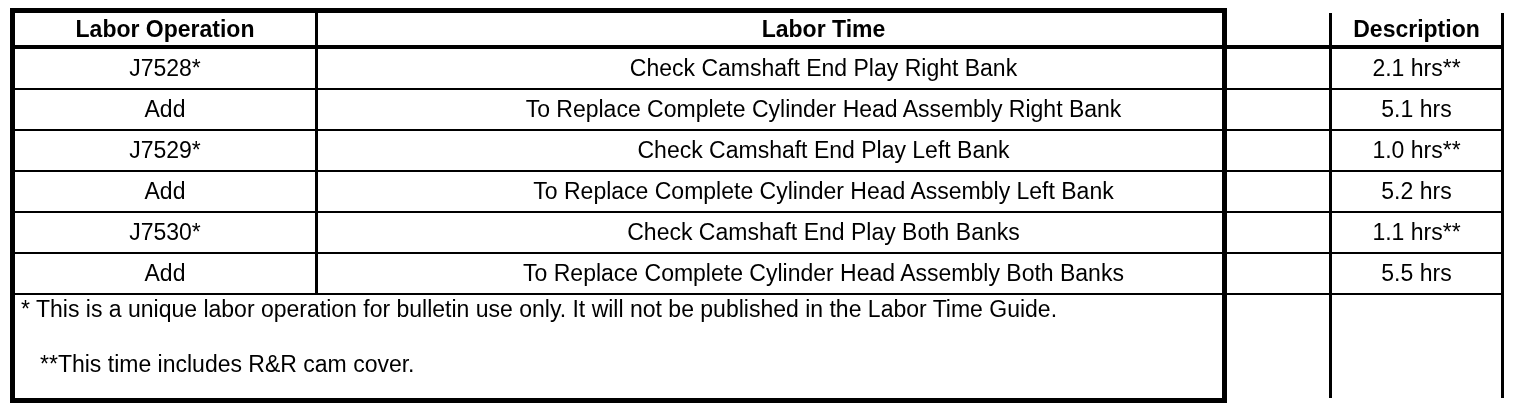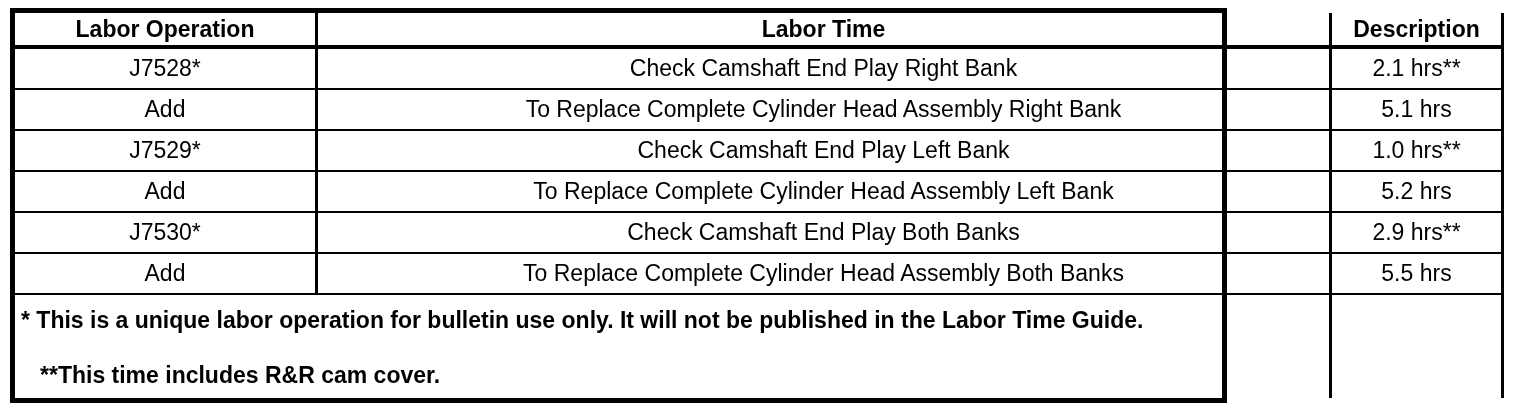--- a/index.html
+++ b/index.html
@@ -48,23 +48,22 @@
     border: none;
     background: #ffffff;
   }
   .no-bottom { border-bottom: none; }
   .notes {
     grid-column: 1 / 3;
     flex-direction: column;
     align-items: flex-start;
     justify-content: flex-start;
     border-bottom: none;
-    padding: 11px 8px 0 6px;
+    padding: 0 8px 0 6px;
     white-space: nowrap;
-    font-weight: bold;
   }
   .notes p {
     margin: 0;
     line-height: 28px;
     font-size: 23px;
   }
   .notes p + p { margin-top: 27px; margin-left: 19px; }
 </style>
 </head>
 <body>
@@ -93,21 +92,21 @@
       <div class="cell">1.0 hrs**</div>
       <div class="gutter"></div>
 
       <div class="cell">Add</div>
       <div class="cell">To Replace Complete Cylinder Head Assembly Left Bank</div>
       <div class="cell">5.2 hrs</div>
       <div class="gutter"></div>
 
       <div class="cell">J7530*</div>
       <div class="cell">Check Camshaft End Play Both Banks</div>
-      <div class="cell">2.9 hrs**</div>
+      <div class="cell">1.1 hrs**</div>
       <div class="gutter"></div>
 
       <div class="cell">Add</div>
       <div class="cell">To Replace Complete Cylinder Head Assembly Both Banks</div>
       <div class="cell">5.5 hrs</div>
       <div class="gutter"></div>
 
       <div class="cell notes">
         <p>* This is a unique labor operation for bulletin use only. It will not be published in the Labor Time Guide.</p>
         <p>**This time includes R&amp;R cam cover.</p>

